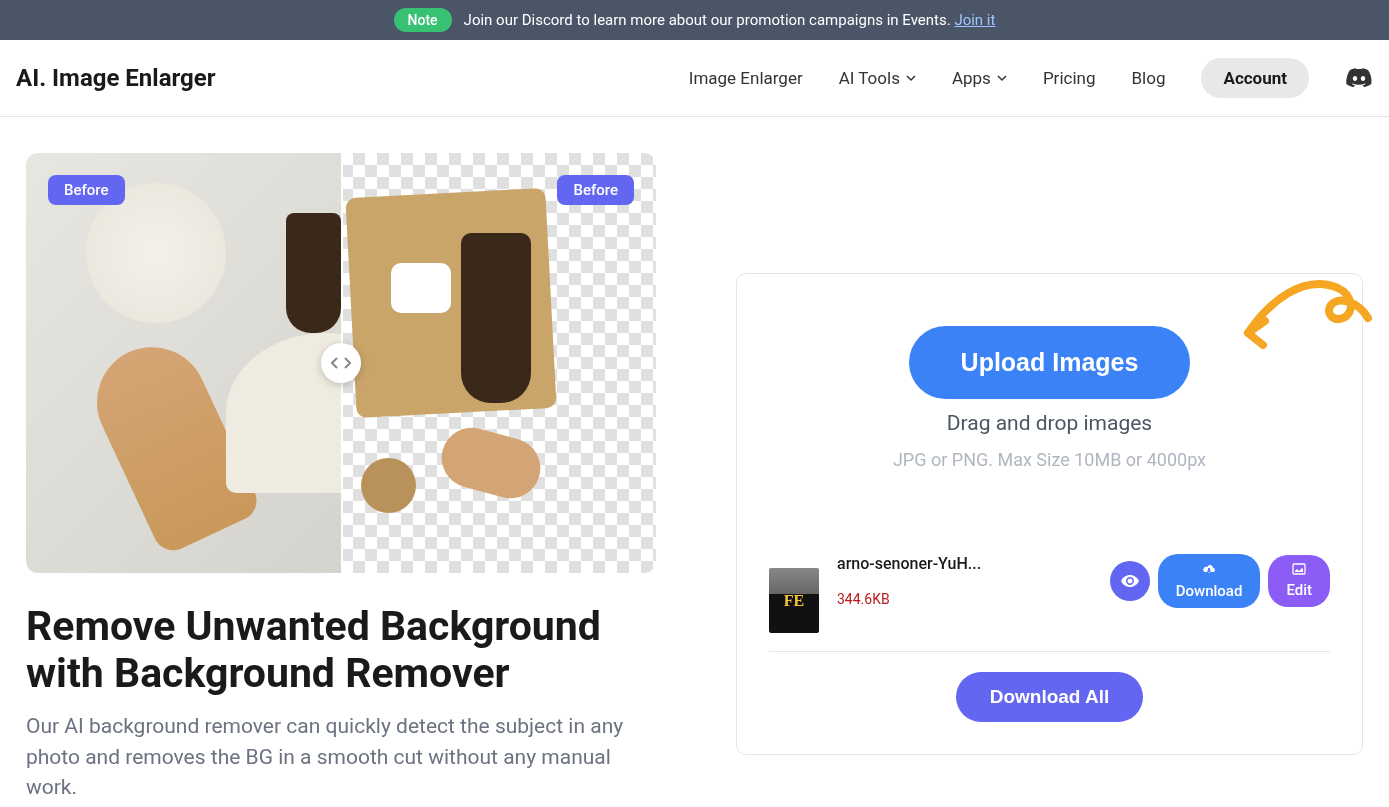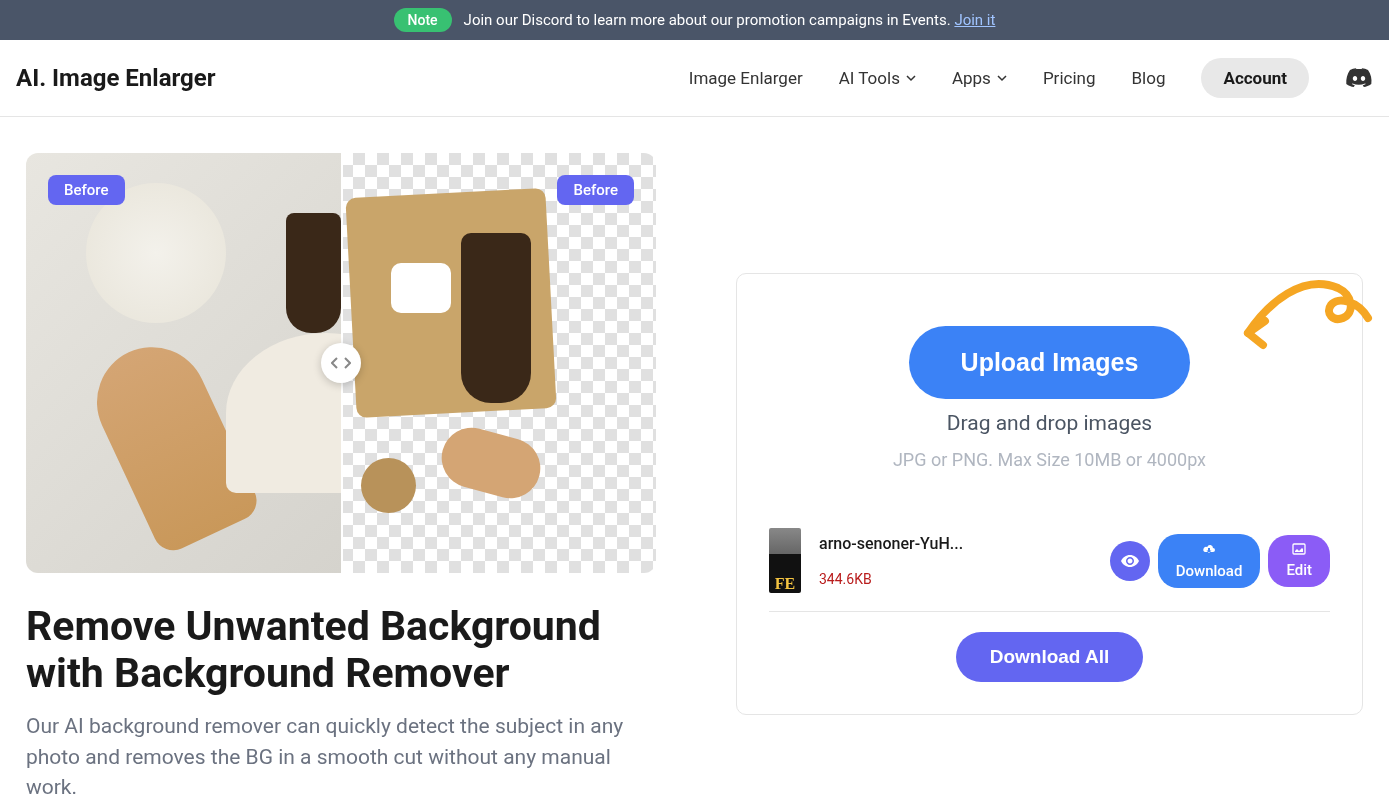--- a/index.html
+++ b/index.html
@@ -56,21 +56,21 @@
     
     .right-section { flex: 1; position: relative; padding-top: 120px; }
     .arrow-decoration { position: absolute; top: 110px; right: -10px; width: 130px; height: 100px; }
     
     .upload-card { border: 1px solid #e5e5e5; border-radius: 10px; padding: 52px 32px 32px; text-align: center; }
     .upload-btn { background: #3b82f6; color: white; padding: 22px 52px; border-radius: 44px; font-size: 25px; font-weight: 700; border: none; cursor: pointer; display: inline-block; }
     .drop-text { font-size: 21px; color: #4b5563; margin-top: 12px; }
     .spec-text { font-size: 18px; color: #b0b6c0; margin-top: 14px; }
     
     .file-row { display: flex; align-items: center; gap: 18px; padding: 18px 0; border-bottom: 1px solid #e5e5e5; margin-top: 40px; text-align: left; }
-    .file-thumb { width: 32px; height: 65px; background: linear-gradient(180deg, #888 0%, #666 40%, #111 40%, #111 100%); border-radius: 2px; display: flex; align-items: flex-end; justify-content: center; position: relative; }
+    .file-thumb { width: 50px; height: 65px; background: linear-gradient(180deg, #888 0%, #666 40%, #111 40%, #111 100%); border-radius: 2px; display: flex; align-items: center; justify-content: center; position: relative; margin-top: 40px; }
     .file-thumb-text { color: #f5c542; font-weight: 900; font-size: 16px; font-family: serif; }
     .file-info { flex: 1; }
     .file-name { font-size: 16px; font-weight: 500; color: #1a1a1a; }
     .file-size { font-size: 14px; color: #b91c1c; margin-top: 18px; }
     .file-actions { display: flex; gap: 8px; align-items: center; }
     .icon-btn { width: 40px; height: 40px; border-radius: 20px; background: #6366f1; display: flex; align-items: center; justify-content: center; cursor: pointer; }
     .pill-btn { padding: 8px 18px; border-radius: 20px; color: white; font-size: 15px; font-weight: 500; cursor: pointer; display: flex; align-items: center; gap: 6px; flex-direction: column; }
     .download-pill { background: #3b82f6; }
     .edit-pill { background: #8b5cf6; }
     

